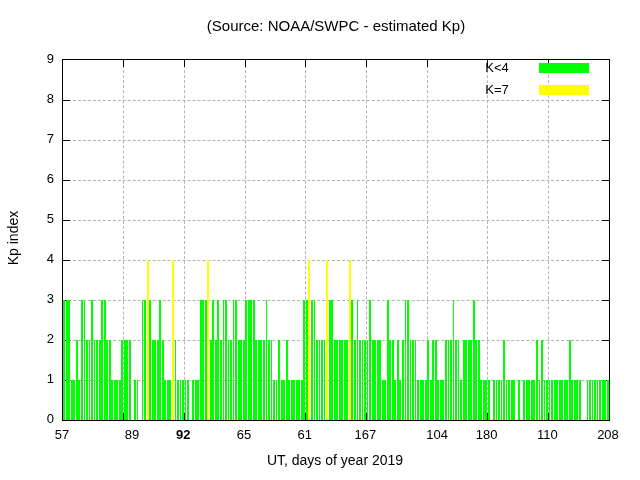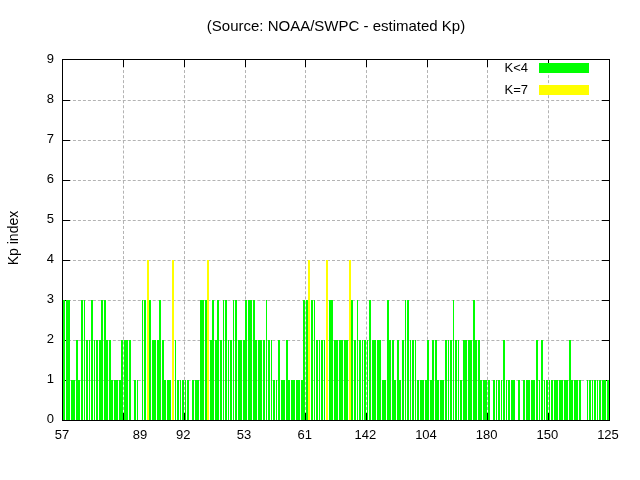--- a/index.html
+++ b/index.html
@@ -11,21 +11,21 @@
   #plot{position:absolute;left:62px;top:59px;width:546px;height:360px;border:1px solid #000;}
   .hgrid{position:absolute;left:0;width:546px;height:0;border-top:1px dashed #b3b3b3;}
   .vgrid{position:absolute;top:0;height:360px;width:0;border-left:1px dashed #b3b3b3;}
   .tick{position:absolute;background:#000;}
   .bar{position:absolute;}
   .ylab{position:absolute;width:40px;text-align:right;font-size:13px;height:16px;line-height:16px;}
   .xlab{position:absolute;width:44px;text-align:center;font-size:13px;height:16px;line-height:16px;top:427px;}
   #ylabel{position:absolute;left:-97px;top:230px;width:220px;text-align:center;font-size:14px;
           transform:rotate(-90deg);transform-origin:center center;}
   #xlabel{position:absolute;left:62px;top:452px;width:546px;text-align:center;font-size:14px;}
-  .leg-label{position:absolute;width:62px;text-align:right;font-size:13px;height:14px;line-height:14px;}
+  .leg-label{position:absolute;width:62px;text-align:center;font-size:13px;height:14px;line-height:14px;}
   .leg-swatch{position:absolute;width:50px;height:10px;}
 </style>
 </head>
 <body>
 
 <div id="canvas">
   <div id="chart-title">(Source: NOAA/SWPC - estimated Kp)</div>
   <div id="ylabel">Kp index</div>
   <div id="plot">
       <div class="hgrid" style="top: 319.5px;"></div>
@@ -278,38 +278,39 @@
       <div class="bar" style="left: 523.55px; width: 1.82778px; top: 320px; height: 40px; background: rgb(0, 255, 0);"></div>
       <div class="bar" style="left: 526.078px; width: 1.82778px; top: 320px; height: 40px; background: rgb(0, 255, 0);"></div>
       <div class="bar" style="left: 528.606px; width: 1.82778px; top: 320px; height: 40px; background: rgb(0, 255, 0);"></div>
       <div class="bar" style="left: 531.133px; width: 1.82778px; top: 320px; height: 40px; background: rgb(0, 255, 0);"></div>
       <div class="bar" style="left: 533.661px; width: 1.82778px; top: 320px; height: 40px; background: rgb(0, 255, 0);"></div>
       <div class="bar" style="left: 536.189px; width: 1.82778px; top: 320px; height: 40px; background: rgb(0, 255, 0);"></div>
       <div class="bar" style="left: 538.717px; width: 1.82778px; top: 320px; height: 40px; background: rgb(0, 255, 0);"></div>
       <div class="bar" style="left: 541.244px; width: 1.82778px; top: 320px; height: 40px; background: rgb(0, 255, 0);"></div>
       <div class="bar" style="left: 543.772px; width: 1.82778px; top: 320px; height: 40px; background: rgb(0, 255, 0);"></div>
     </div>
+  <div id="xlabel">UT, days of year 2019</div>
 
   <div class="leg-label" style="left:466px;top:61px;">K&lt;4</div>
   <div class="leg-swatch" id="sw0" style="left: 539px; top: 63px; background: rgb(0, 255, 0);"></div>
   <div class="leg-label" style="left:466px;top:83px;">K=7</div>
   <div class="leg-swatch" id="sw1" style="left: 539px; top: 85px; background: rgb(255, 255, 0);"></div>
 <div class="ylab" style="left: 14px; top: 411px;">0</div>
     <div class="ylab" style="left: 14px; top: 371px;">1</div>
     <div class="ylab" style="left: 14px; top: 331px;">2</div>
     <div class="ylab" style="left: 14px; top: 291px;">3</div>
     <div class="ylab" style="left: 14px; top: 251px;">4</div>
     <div class="ylab" style="left: 14px; top: 211px;">5</div>
     <div class="ylab" style="left: 14px; top: 171px;">6</div>
     <div class="ylab" style="left: 14px; top: 131px;">7</div>
     <div class="ylab" style="left: 14px; top: 91px;">8</div>
     <div class="ylab" style="left: 14px; top: 51px;">9</div>
     <div class="xlab" style="left: 40px;">57</div>
-    <div class="xlab" style="left: 118px;">89</div>
-    <div class="xlab" style="left: 161.333px;">92</div>
-    <div class="xlab" style="left: 222px;">53</div>
+    <div class="xlab" style="left: 110px;">89</div>
+    <div class="xlab" style="left: 161.333px; font-weight: bold;">92</div>
+    <div class="xlab" style="left: 222px;">65</div>
     <div class="xlab" style="left: 282.667px;">61</div>
-    <div class="xlab" style="left: 343.333px;">142</div>
-    <div class="xlab" style="left: 404px;">104</div>
+    <div class="xlab" style="left: 343.333px;">167</div>
+    <div class="xlab" style="left: 404px; text-align: right;">104</div>
     <div class="xlab" style="left: 464.667px;">180</div>
-    <div class="xlab" style="left: 525.333px;">150</div>
-    <div class="xlab" style="left: 586px;">125</div>
+    <div class="xlab" style="left: 525.333px;">110</div>
+    <div class="xlab" style="left: 586px;">208</div>
   </div>
 
 </body></html>

